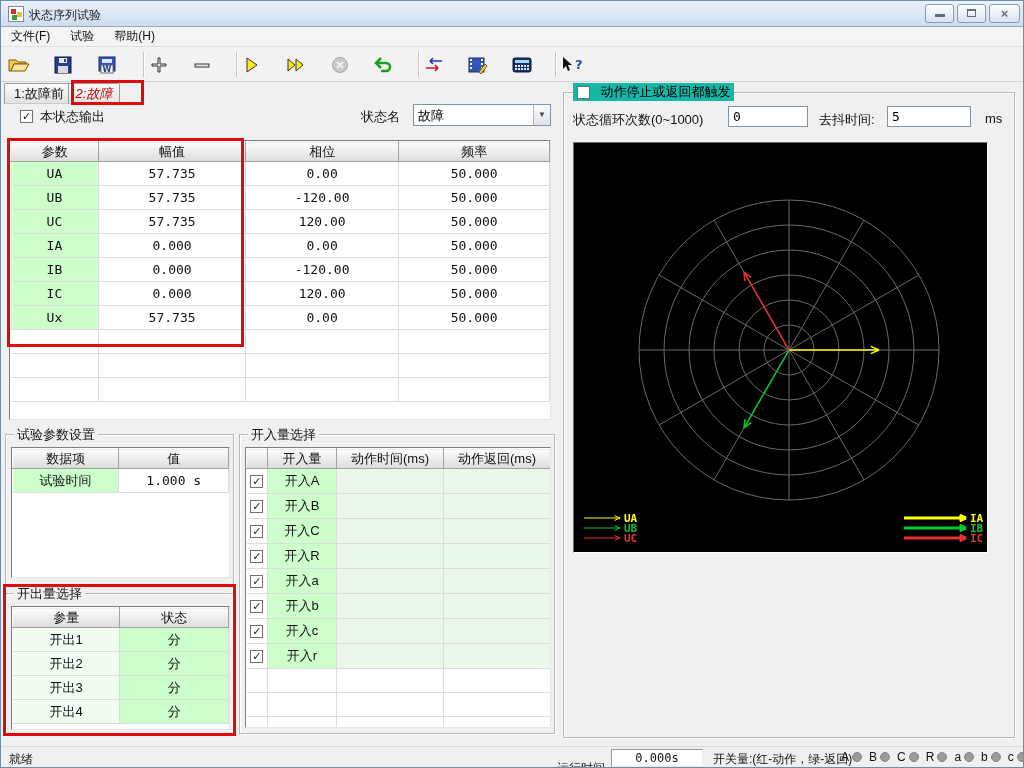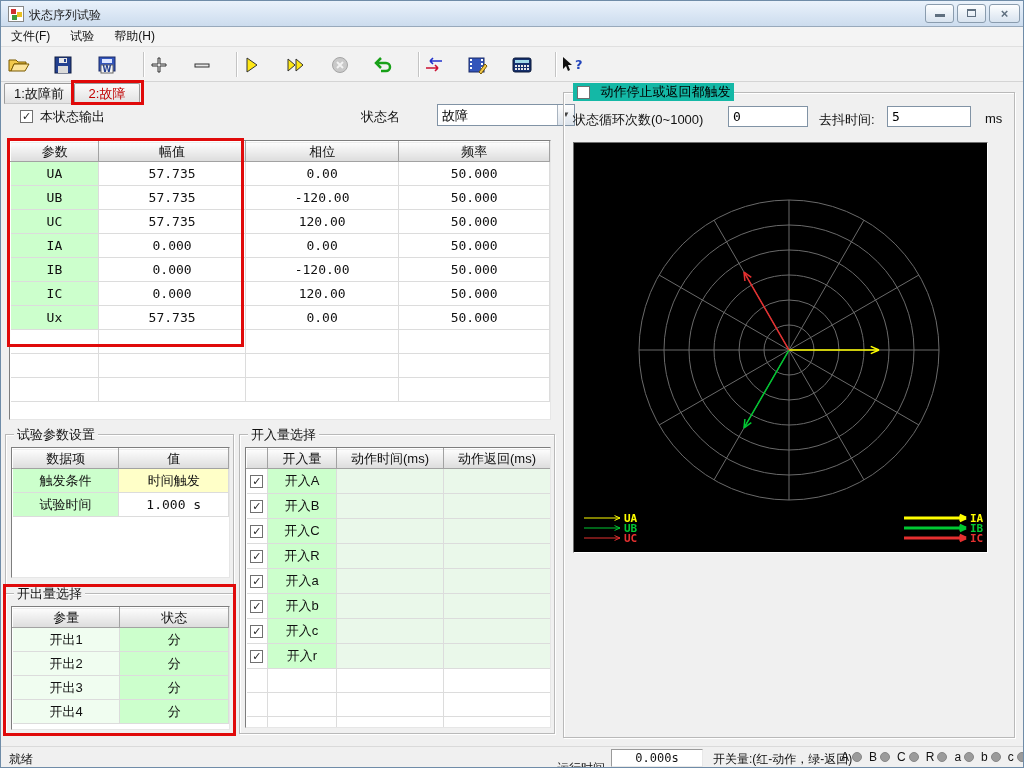--- a/index.html
+++ b/index.html
@@ -30,21 +30,21 @@
   
   .toolbar { position:absolute; left:0; top:46px; width:1024px; height:35px; background:#F2F2F2;
     border-bottom:1px solid #D4D4D4; }
   .tbtn { position:absolute; top:4px; width:27px; height:27px; display:flex; align-items:center; justify-content:center; border:1px solid transparent; }
   .tsep { position:absolute; top:5px; width:2px; height:25px; border-left:1px solid #C4C4C4; border-right:1px solid #FFFFFF; }
 
   
   .tab { position:absolute; top:82px; height:21px; border:1px solid #9B9B9B; border-bottom:1px solid #C9C9C9;
     border-radius:2px 2px 0 0; background:linear-gradient(#FBFBFB,#E2E2E2); font-size:13px; text-align:center; line-height:19px; color:#111; }
   .tab-1 { left:3px; width:70px; }
-  .tab-2 { left:73px; width:66px; color:#C00000; }
+  .tab-2 { left:67px; width:52px; color:#C00000;font-style:italic; }
 
   
   .ckbox { position:absolute; width:13px; height:13px; background:#fff; border:1px solid #707070; font-size:11px; line-height:11px; text-align:center; color:#222; font-weight:bold; }
   .lbl { position:absolute; font-size:13px; color:#111; white-space:nowrap; }
   .field { position:absolute; background:#fff; border:1px solid #8193A5; font-size:13px; padding:2px 4px; font-family:"DejaVu Sans Mono",monospace; }
   .combo { position:absolute; background:#fff; border:1px solid #8193A5; }
   .combo .val { position:absolute; left:4px; top:2px; font-size:13px; }
   .combo .drop { position:absolute; right:0; top:0; width:17px; height:100%; background:linear-gradient(#FDFDFD,#DDE4EC);
     border-left:1px solid #A9B4C0; text-align:center; font-size:8px; line-height:19px; color:#444; }
 
@@ -208,21 +208,21 @@
         </svg>
     </div>
   </div>
 
   <div class="tab tab-1">1:故障前</div>
   <div class="tab tab-2">2:故障</div>
 
   <div class="ckbox" style="left:19px; top:109px;">✓</div>
   <div class="lbl" style="left:39px; top:107px;">本状态输出</div>
   <div class="lbl" style="left:360px; top:107px;">状态名</div>
-  <div class="combo" style="left:412px; top:103px; width:138px; height:22px;margin-left:24px;">
+  <div class="combo" style="left:412px; top:103px; width:138px; height:22px;">
     <span class="val">故障</span>
     <span class="drop">▼</span>
   </div>
 
   <div class="tframe" style="left:8px; top:139px; width:542px; height:280px;">
     <table class="grid">
       <colgroup>
           <col style="width:88px">
           <col style="width:146px">
           <col style="width:153px">
@@ -320,24 +320,20 @@
           <col style="width:109px">
         </colgroup>
       <thead>
         <tr>
           <th>数据项</th>
           <th>值</th>
         </tr>
       </thead>
       <tbody>
 
-          <tr>
-            <td class="c-zh-green">触发条件</td>
-            <td class="c-num" data-variant="yellow">时间触发</td>
-          </tr>
 
 
           <tr>
             <td class="c-zh-green">试验时间</td>
             <td class="c-num" data-variant="">1.000 s</td>
           </tr>
 
         </tbody>
     </table>
   </div>

